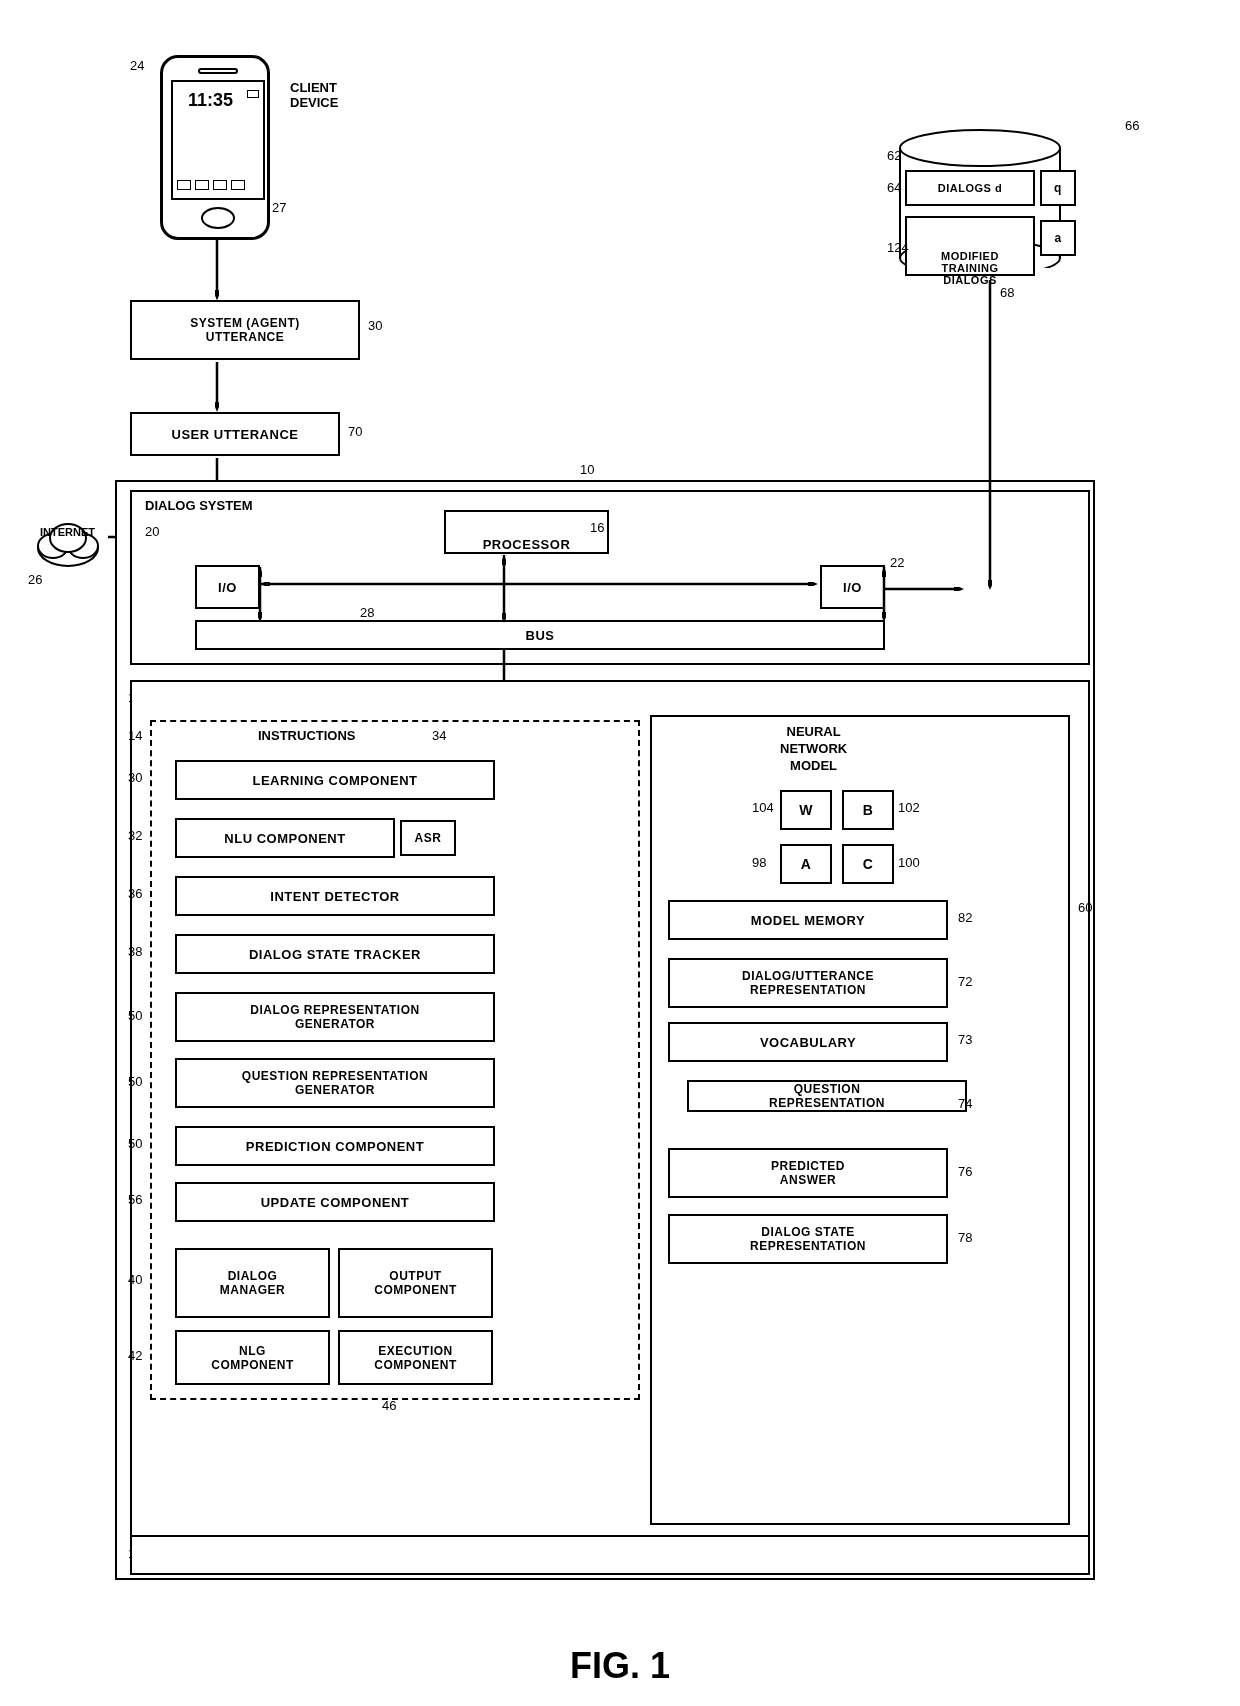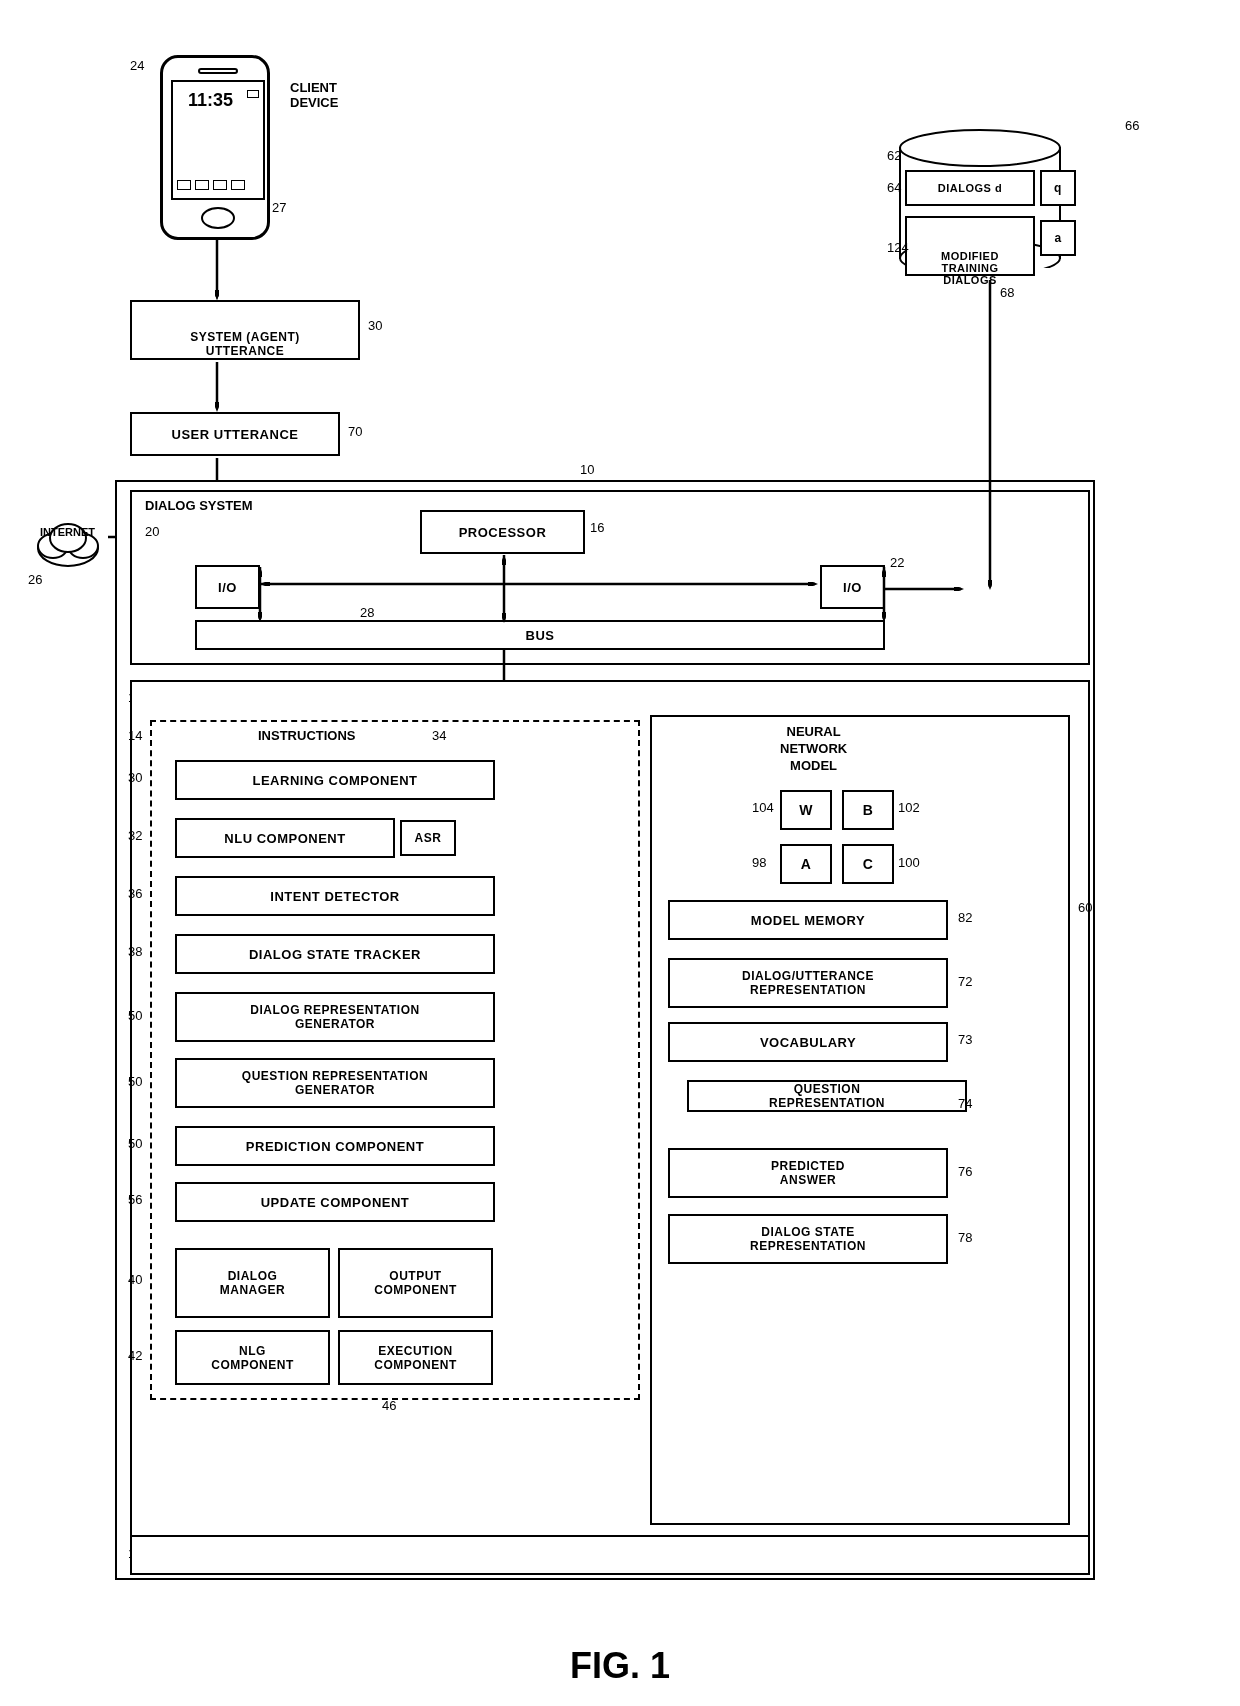--- a/index.html
+++ b/index.html
@@ -93,21 +93,21 @@
   <div class="ref-num" style="left:272px; top:200px;">27</div>
 
   <div class="label" style="left:290px; top:80px; white-space:pre-line; text-align:left;">CLIENT
 DEVICE</div>
 
   <svg style="position:absolute;left:215px;top:240px;width:4px;height:60px;">
     <line x1="2" y1="0" x2="2" y2="55" stroke="#000" stroke-width="2.5"></line>
     <polygon points="2,60 -2,50 6,50" fill="#000"></polygon>
   </svg>
 
-  <div class="box" style="left:130px; top:300px; width:230px; height:60px; font-size:12px;align-items:flex-end;">
+  <div class="box" style="left:130px; top:300px; width:230px; height:60px; font-size:12px;">
     <span style="white-space:pre-line;">SYSTEM (AGENT)
 UTTERANCE</span>
   </div>
 
   <div class="ref-num" style="left:368px; top:318px;">30</div>
 
   <svg style="position:absolute;left:215px;top:362px;width:4px;height:50px;">
     <line x1="2" y1="0" x2="2" y2="45" stroke="#000" stroke-width="2.5"></line>
     <polygon points="2,50 -2,40 6,40" fill="#000"></polygon>
   </svg>
@@ -148,21 +148,21 @@
   <div class="box" style="left:130px; top:490px; width:960px; height:175px; border:2px solid #000; align-items:flex-start; justify-content:flex-start;">
   </div>
 
   <div class="label" style="left:145px; top:498px; font-size:13px; font-weight:bold; text-align:left;">
     <span>DIALOG
 SYSTEM</span>
   </div>
 
   <div class="ref-num" style="left:145px; top:524px;">20</div>
 
-  <div class="box" style="left:420px; top:510px; width:165px; height:44px;">
+  <div class="box" style="left:444px; top:510px; width:165px; height:44px;align-items:flex-end;">
     <span>PROCESSOR</span>
   </div>
 
   <div class="ref-num" style="left:590px; top:520px;">16</div>
 
   <div class="box" style="left:195px; top:565px; width:65px; height:44px;">
     <span>I/O</span>
   </div>
 
   <div class="box" style="left:820px; top:565px; width:65px; height:44px;">

